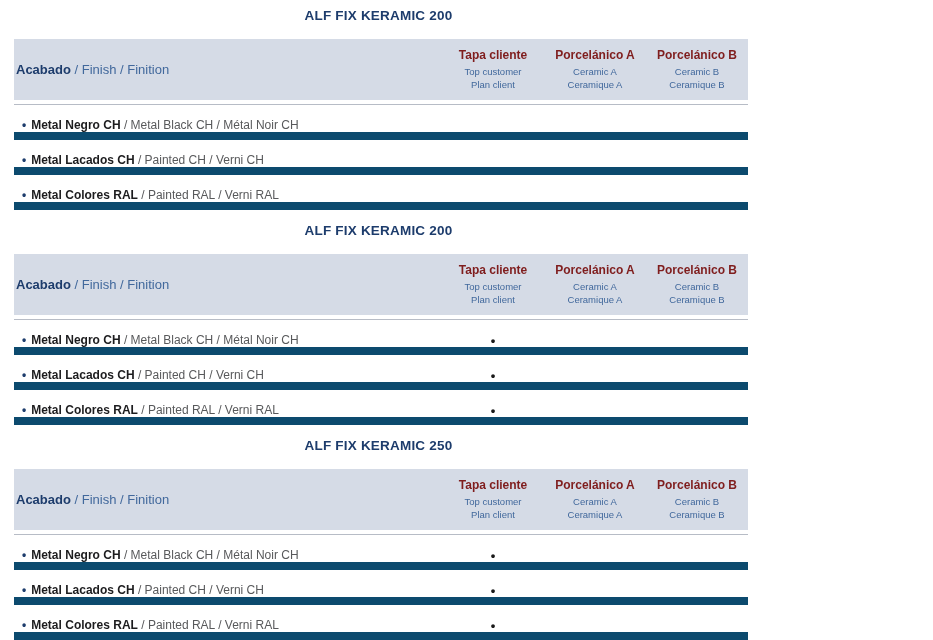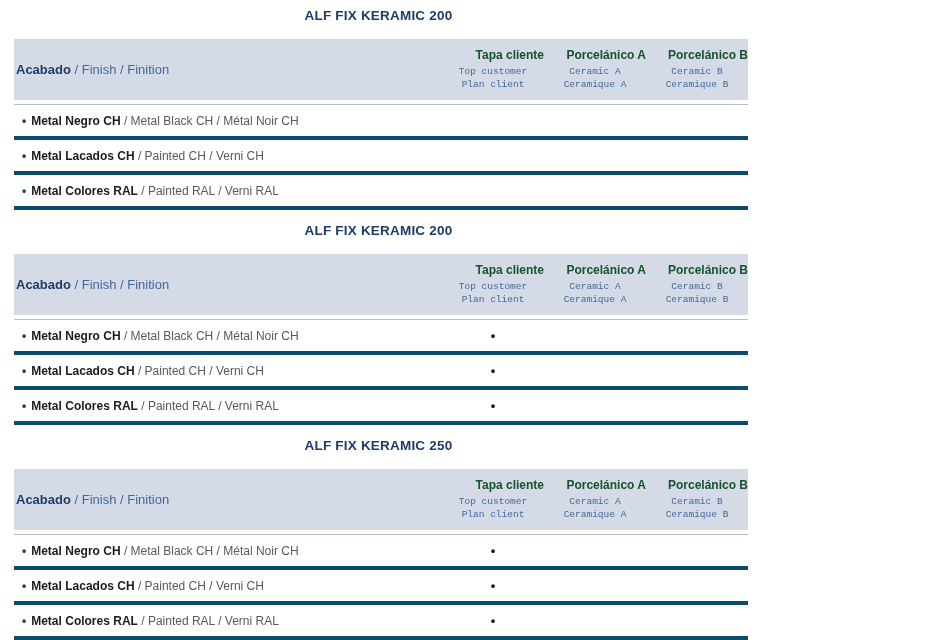--- a/index.html
+++ b/index.html
@@ -35,37 +35,35 @@
     padding-left: 2px;
     font-size: 13px;
     color: #41689c;
   }
   .cell-finish-head .main { font-weight: bold; color: #1d3c6c; }
   .cols { display: flex; width: 306px; flex: none; }
   .col-head { width: 102px; text-align: center; }
   .col-main {
     font-size: 12px;
     font-weight: bold;
-    color: #14532d;
+    color: #7f1d1d;
     line-height: 15px;
     margin-bottom: 2px;
-    text-align: right;
   }
   .col-sub {
     font-size: 9.5px;
     color: #41689c;
     line-height: 13px;
-    font-family: Liberation Mono, monospace;
   }
   .tbl-body { margin-top: 4px; border-top: 1px solid #b7bcc6; }
   .row {
     display: flex;
-    align-items: center;
+    align-items: flex-end;
     height: 35px;
-    border-bottom: 4px solid #0c4a6e;
+    border-bottom: 8px solid #0c4a6e;
   }
   .cell-finish {
     flex: 1;
     padding-left: 8px;
     font-size: 12px;
     color: #58595b;
     white-space: nowrap;
   }
   .bullet { color: #1d3c6c; font-weight: bold; margin-right: 5px; font-size: 12px; }
   .row-main { font-weight: bold; color: #1c1c1e; }

